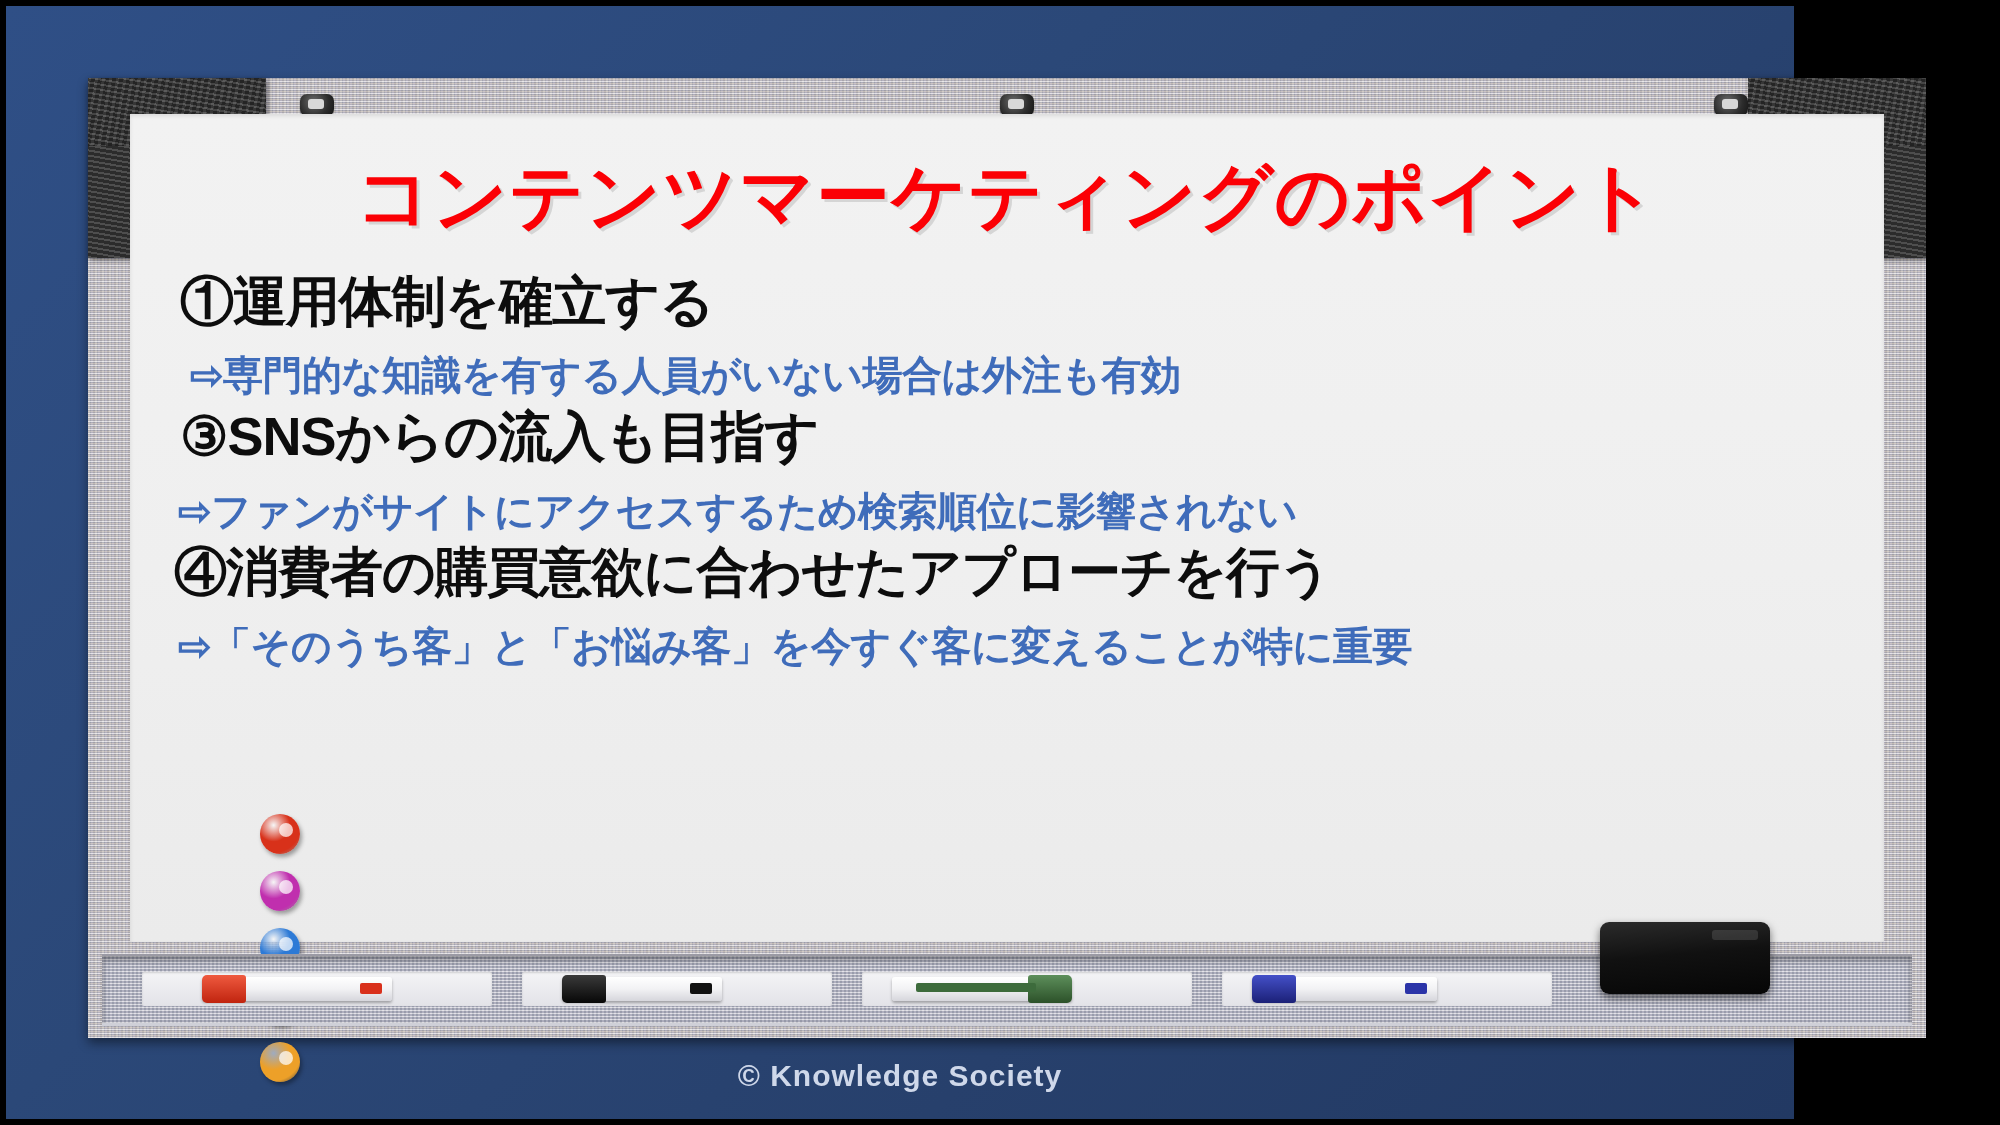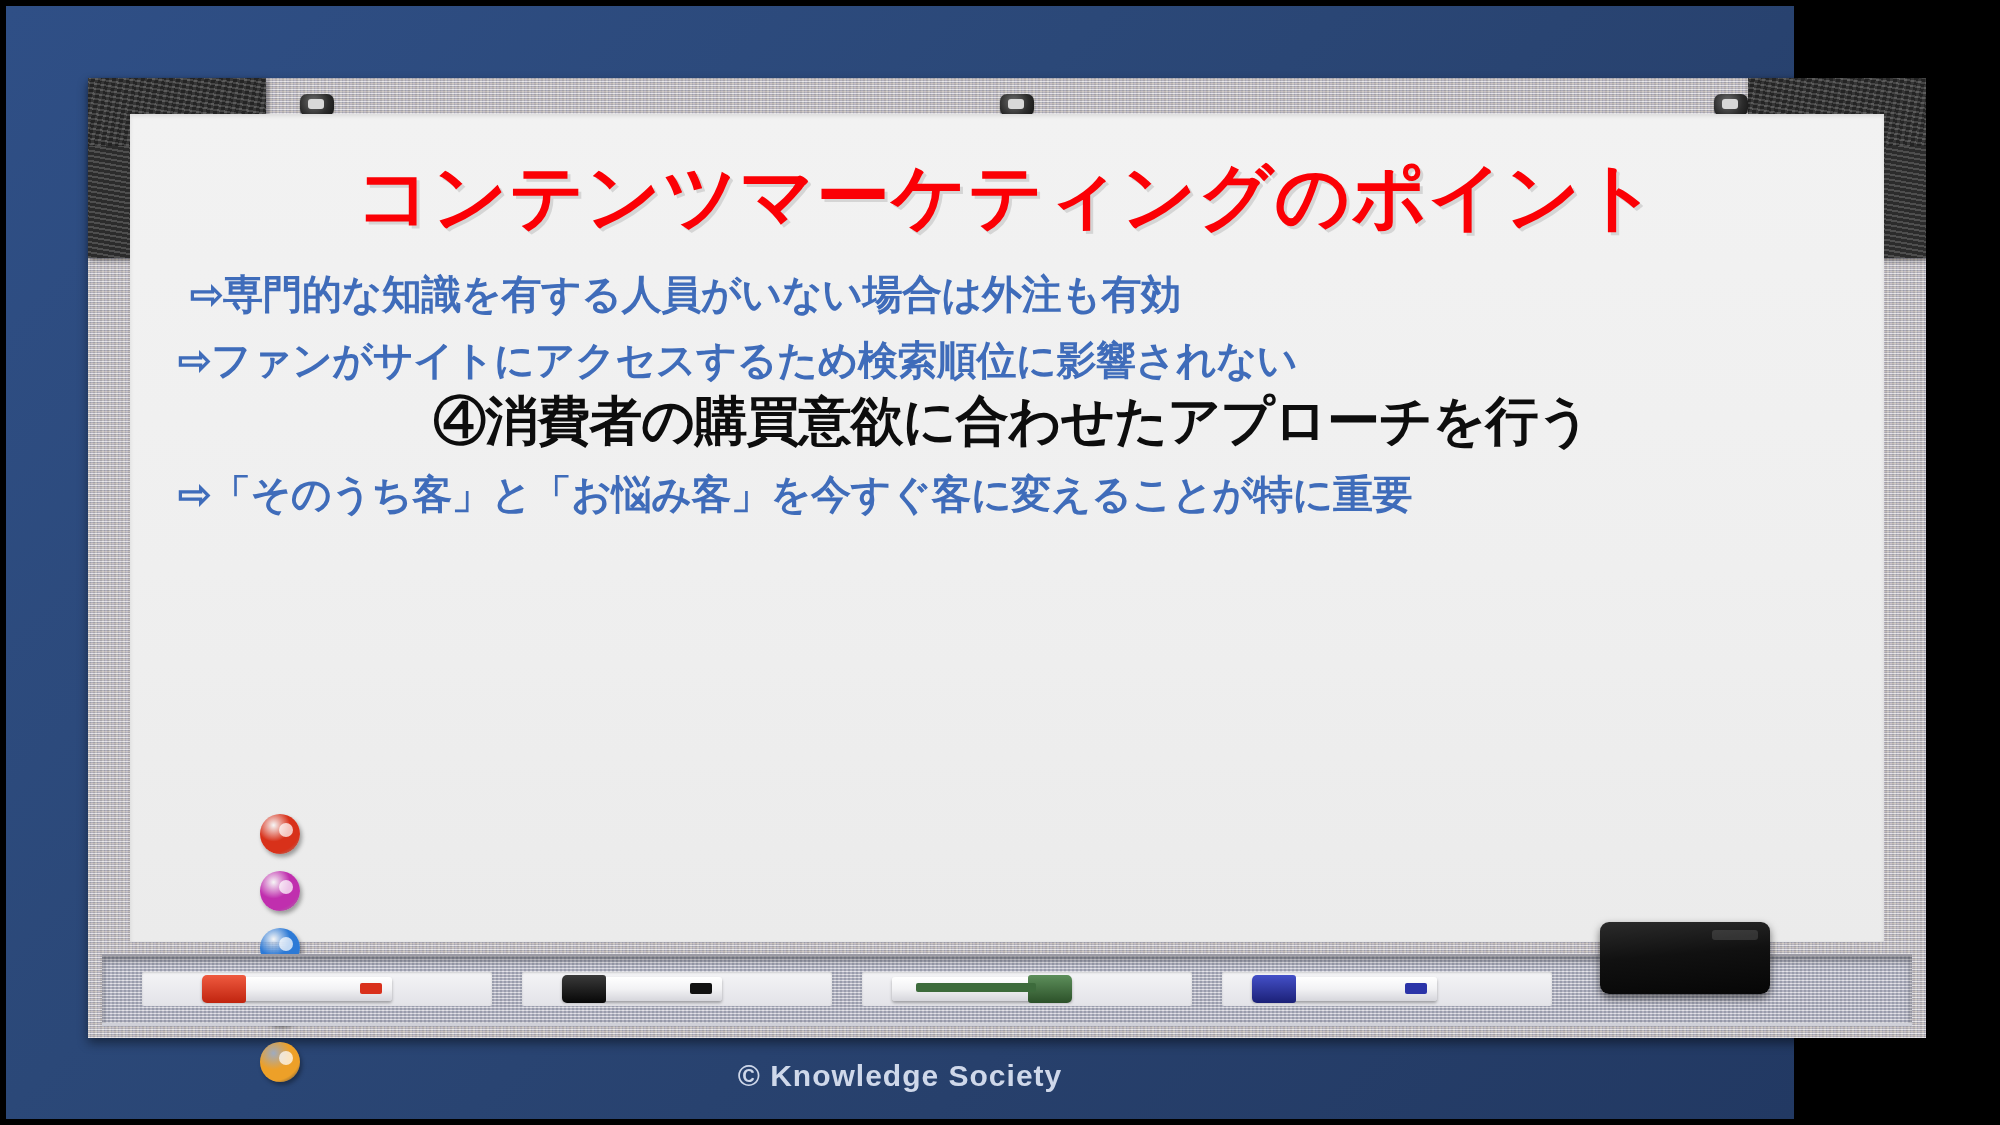--- a/index.html
+++ b/index.html
@@ -228,21 +228,21 @@
     font-size: 40px;
     font-weight: bold;
     line-height: 1.2;
     padding-left: 26px;
     margin-top: 18px;
     letter-spacing: -0.5px;
     white-space: nowrap;
   }
 
   
-  .point.wide .point-head { font-size: 53px; padding-left: 10px; text-align: center; }
+  .point.wide .point-head { font-size: 53px; padding-left: 10px; }
   .point.wide .point-sub  { font-size: 40px; padding-left: 14px; }
   .point.p3 .point-sub { padding-left: 14px; }
 
   
   .footer {
     position: absolute;
     left: 0;
     right: 0;
     bottom: 26px;
     text-align: center;
@@ -276,25 +276,27 @@
 
     <div class="wb-surface"></div>
 
     <div class="wb-content">
 
       <div class="slide-title">コンテンツマーケティングのポイント</div>
 
       <div class="point-list">
 
         <div class="point p1">
+          <div class="point-head">①運用体制を確立する</div>
           <div class="point-sub">⇨専門的な知識を有する人員がいない場合は外注も有効</div>
         </div>
 
 
         <div class="point p3">
+          <div class="point-head">③SNSからの流入も目指す</div>
           <div class="point-sub">⇨ファンがサイトにアクセスするため検索順位に影響されない</div>
         </div>
 
         <div class="point p4 wide">
           <div class="point-head">④消費者の購買意欲に合わせたアプローチを行う</div>
           <div class="point-sub">⇨「そのうち客」と「お悩み客」を今すぐ客に変えることが特に重要</div>
         </div>
 
       </div>
     </div>

